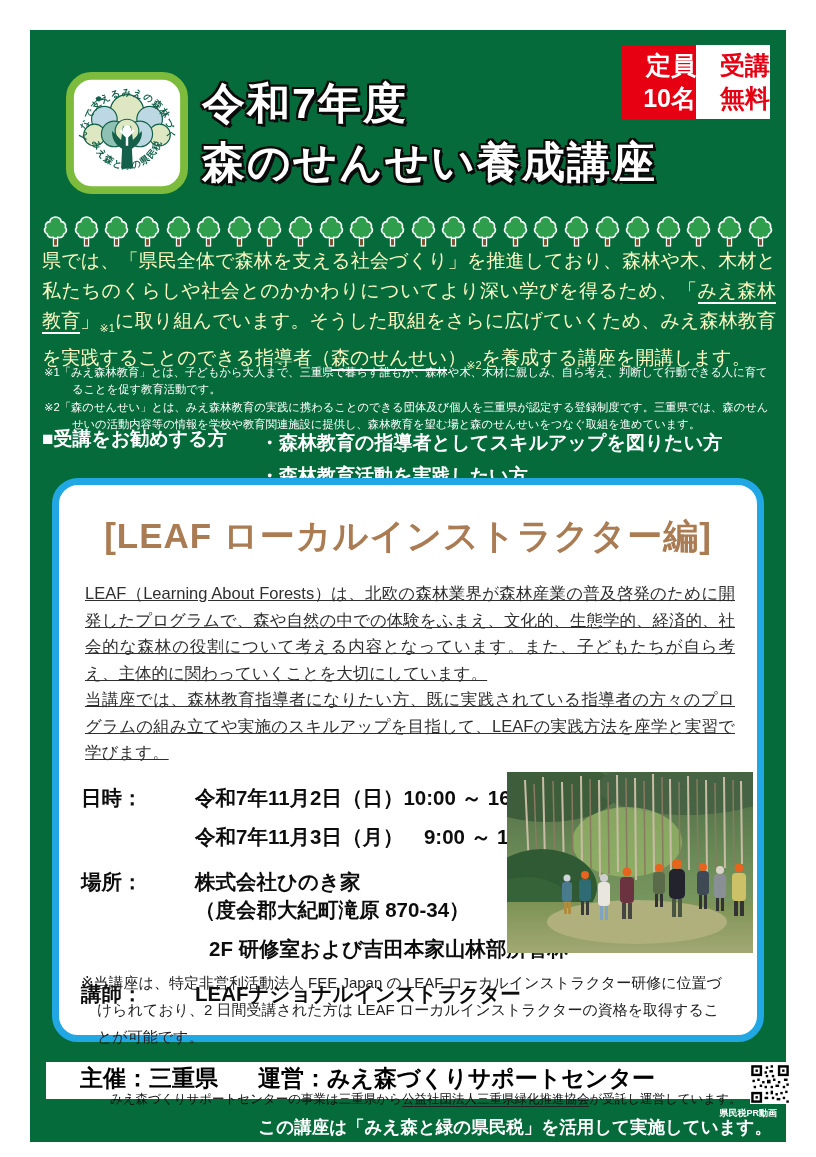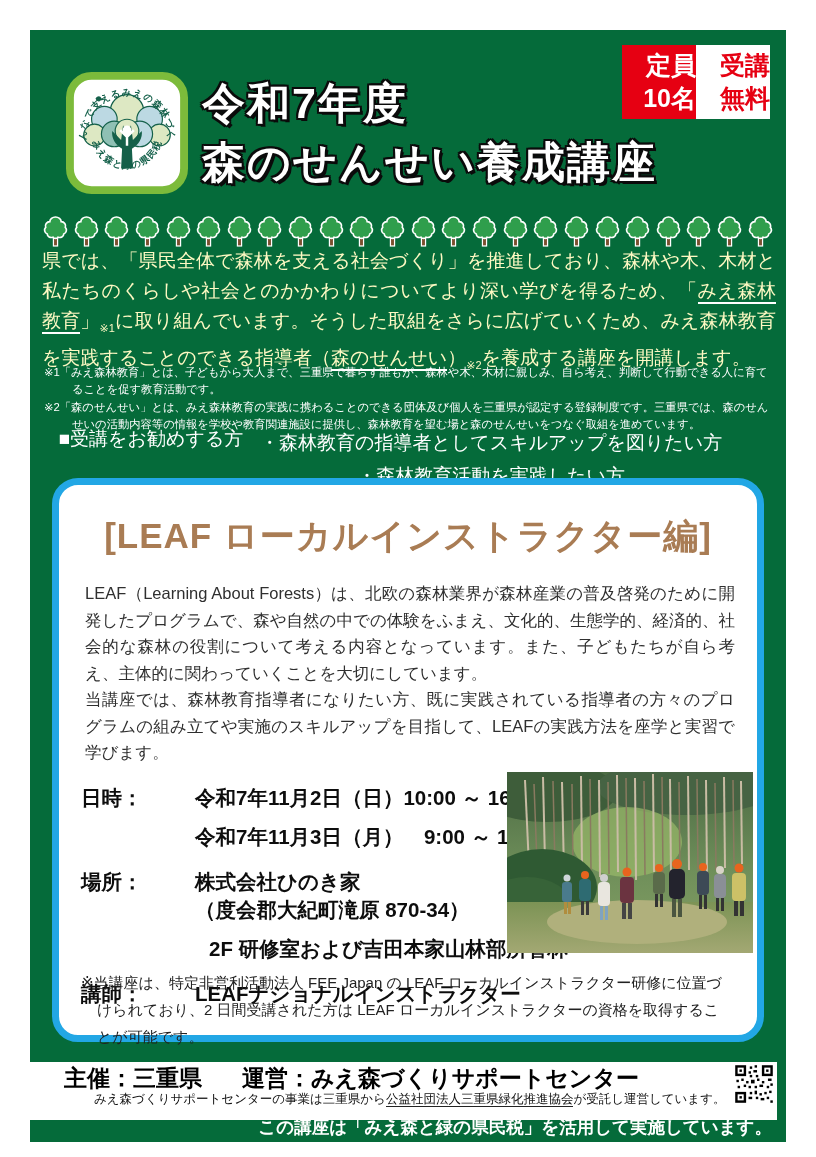--- a/index.html
+++ b/index.html
@@ -29,40 +29,40 @@
   
   .intro{position:absolute;left:12px;top:216px;width:734px;color:#fef9c3;font-size:19px;line-height:30px;text-align:justify;}
   .intro .u{border-bottom:2px solid #fff;padding-bottom:1px;}
   .supmark{font-size:11px;vertical-align:sub;}
 
   
   .footnotes{position:absolute;left:14px;top:334px;width:732px;color:#fff;font-size:11.3px;line-height:17px;}
   .fn{padding-left:28px;text-indent:-28px;margin-bottom:1px;}
 
   
-  .recommend{position:absolute;left:12px;top:396px;display:flex;color:#fff;font-size:19px;font-weight:normal;text-align:center;}
+  .recommend{position:absolute;left:12px;top:396px;display:flex;color:#fff;font-size:19px;font-weight:bold;}
   .rec-head{width:218px;flex-shrink:0;}
   .rec-bullets div{line-height:33px;}
 
   
   .leafbox{position:absolute;left:22px;top:448px;width:712px;height:564px;box-sizing:border-box;
     background:#ffffff;border:7px solid #22a7e5;border-radius:26px;}
   .box-title{margin-top:28px;text-align:center;font-size:35px;font-weight:bold;color:#a97c54;letter-spacing:1px;}
-  .box-para{margin:20px 22px 0 26px;font-size:16.5px;line-height:26.5px;color:#2f2f2f;text-align:justify;}
+  .box-para{margin:20px 22px 0 26px;font-size:16.5px;line-height:26.5px;color:#2f2f2f;text-align:justify;text-decoration:underline;}
   .details{margin:18px 0 0 22px;font-size:20.5px;font-weight:bold;color:#0d0d0d;}
   .detail-row{display:flex;margin-bottom:6px;gap:48px;}
   .detail-label{width:66px;flex-shrink:0;}
   .detail-line{margin-bottom:11px;white-space:pre;}
   .detail-line.indent{margin-left:14px;}
   .photo{position:absolute;left:448px;top:287px;width:246px;height:181px;}
   .box-note{position:absolute;left:22px;top:484px;right:30px;font-size:15px;line-height:27px;color:#222;
     padding-left:16px;text-indent:-16px;}
 
   
-  .footer-stripe{position:absolute;left:0;top:1032px;width:747px;height:58px;background:#ffffff;}
+  .footer-stripe{position:absolute;left:16px;top:1032px;width:747px;height:37px;background:#ffffff;}
   .org-line{position:absolute;left:34px;top:1px;font-size:23px;font-weight:bold;color:#000;}
   .org-spacer{display:inline-block;width:40px;}
   .subcap{position:absolute;left:64px;top:29px;font-size:12.5px;color:#111;}
   .subcap .u{border-bottom:1px solid #222;}
   .qr{position:absolute;right:3px;top:2px;width:40px;height:40px;}
   .qr-label{position:absolute;right:9px;top:1077px;color:#fff;font-size:9px;font-weight:bold;}
   .bottom-text{position:absolute;right:14px;top:1085px;color:#fff;font-size:17.5px;font-weight:bold;}
 </style>
 </head>
 <body>

